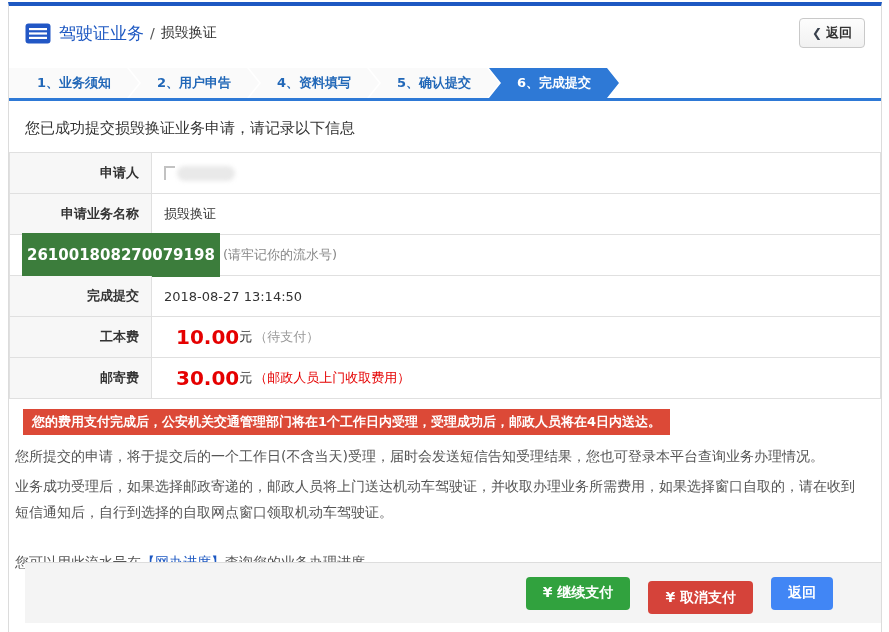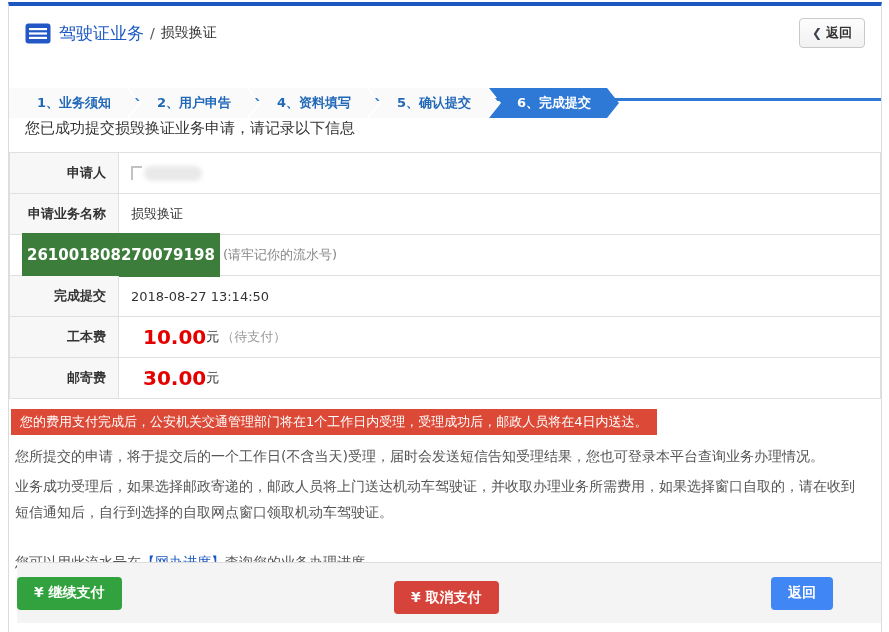--- a/index.html
+++ b/index.html
@@ -22,54 +22,54 @@
   .back-top{ margin-left:auto; height:30px; padding:0 12px; background:linear-gradient(#fdfdfd,#f1f1f1);
              border:1px solid #c9c9c9; border-radius:4px; font-size:13px; color:#333; font-weight:bold;
              cursor:pointer; display:flex; align-items:center; gap:4px;
              font-family:"DejaVu Sans","Liberation Sans",sans-serif; }
   .back-top .chev{ font-size:12px; color:#39414d; }
 
   
   .tabs{ display:flex; margin-top:8px; border-bottom:3px solid var(--tab-active); height:33px; }
   .tab{ width:130px; height:30px; line-height:30px; text-align:center; font-size:13px; font-weight:bold;
         color:var(--tab-text); background:#fafafa; cursor:pointer;
-        clip-path:polygon(0 0, calc(100% - 12px) 0, 100% 50%, calc(100% - 12px) 100%, 0 100%, 12px 50%);margin-top:20px; }
+        clip-path:polygon(0 0, calc(100% - 12px) 0, 100% 50%, calc(100% - 12px) 100%, 0 100%, 12px 50%); }
   .tab.first{ clip-path:polygon(0 0, calc(100% - 12px) 0, 100% 50%, calc(100% - 12px) 100%, 0 100%); }
   .tab + .tab{ margin-left:-10px; }
   .tab.active{ background:var(--tab-active); color:#fff; }
 
   
   .success-msg{ font-size:15px; color:#333; padding:18px 0 14px 16px; }
   .info-table{ border:1px solid #e0e0e0; border-bottom:none; }
   .trow{ display:flex; height:41px; border-bottom:1px solid #e0e0e0; }
-  .tcell-label{ width:109px; background:#f7f7f7; border-right:1px solid #e0e0e0; color:#333;
+  .tcell-label{ width:142px; background:#f7f7f7; border-right:1px solid #e0e0e0; color:#333;
                 font-size:13px; font-weight:bold; text-align:right; padding-right:12px;
                 display:flex; align-items:center; justify-content:flex-end; }
   .tcell-value{ flex:1; display:flex; align-items:center; padding-left:12px; font-size:13px; color:#333; }
   .masked-name{ display:flex; align-items:center; }
   .masked-frag{ width:11px; height:14px; border-left:2px solid #9a9a9a; border-top:2px solid #9a9a9a;
                 opacity:.6; filter:blur(.6px); margin-right:2px; }
   .masked-blob{ width:58px; height:15px; background:#e9e9e9; border-radius:8px; filter:blur(2px); }
   .serial{ background:var(--serial-green); color:#fff; font-weight:bold; font-size:15px; padding:13px 5px; }
   .serial-note{ color:#888; font-size:13px; margin-left:3px; }
   .amount{ color:var(--price-red); font-size:20px; font-weight:bold;margin-left:12px; }
   .unit{ color:#333; font-size:13px; }
   .fee-note{ font-size:13px; margin-left:2px; }
   .fee-note.gray{ color:#999; }
   .fee-note.red{ color:var(--price-red); }
 
-  .warning{ display:inline-block; background:var(--warning-bg); color:#fff; font-size:13px; font-weight:normal;
-            padding:4px 9px; margin:10px 0 4px 2px; }
+  .warning{ display:inline-block; background:var(--warning-bg); color:#fff; font-size:13px; font-weight:bold;
+            padding:4px 9px; margin:10px 0 4px 14px; }
   .note{ color:#555; font-size:14px; line-height:26px; margin:4px 0 0 6px; padding-right:20px; }
   .note.progress{ margin-top:24px; }
   .note .link{ color:var(--accent); }
 
   
-  .footer{ position:absolute; left:8px; right:0; bottom:12px; height:61px; background:#f4f4f4;
-           border-top:1px solid #ddd; display:flex; align-items:center; justify-content:space-between;
+  .footer{ position:absolute; left:16px; right:0; bottom:12px; height:61px; background:#f4f4f4;
+           border-top:1px solid #ddd; display:flex; align-items:center; justify-content:flex-end;
            gap:18px; padding-right:48px; }
   .btn{ border:none; border-radius:4px; color:#fff; font-size:14px; font-weight:bold; height:33px;
         padding:0 17px; cursor:pointer; font-family:"DejaVu Sans","Liberation Sans",sans-serif; }
   .btn.green{ background:var(--btn-green); }
   .btn.red{ background:var(--btn-red);margin-top:9px; }
   .btn.blue{ background:var(--btn-blue); }
 </style>
 </head>
 <body>
 
@@ -133,20 +133,21 @@
         <span class="amount">10.00</span>
         <span class="unit">元</span>
         <span class="fee-note gray">（待支付）</span>
       </div>
     </div>
     <div class="trow">
       <div class="tcell-label">邮寄费</div>
       <div class="tcell-value">
         <span class="amount">30.00</span>
         <span class="unit">元</span>
+        <span class="fee-note red">（邮政人员上门收取费用）</span>
       </div>
     </div>
   </div>
 
   <div class="warning">您的费用支付完成后，公安机关交通管理部门将在1个工作日内受理，受理成功后，邮政人员将在4日内送达。</div>
 
   <p class="note">您所提交的申请，将于提交后的一个工作日(不含当天)受理，届时会发送短信告知受理结果，您也可登录本平台查询业务办理情况。</p>
   <p class="note">业务成功受理后，如果选择邮政寄递的，邮政人员将上门送达机动车驾驶证，并收取办理业务所需费用，如果选择窗口自取的，请在收到短信通知后，自行到选择的自取网点窗口领取机动车驾驶证。</p>
 
   <p class="note progress"><span>您可以用此流水号在</span><span class="link">【网办进度】</span><span>查询您的业务办理进度。</span></p>

